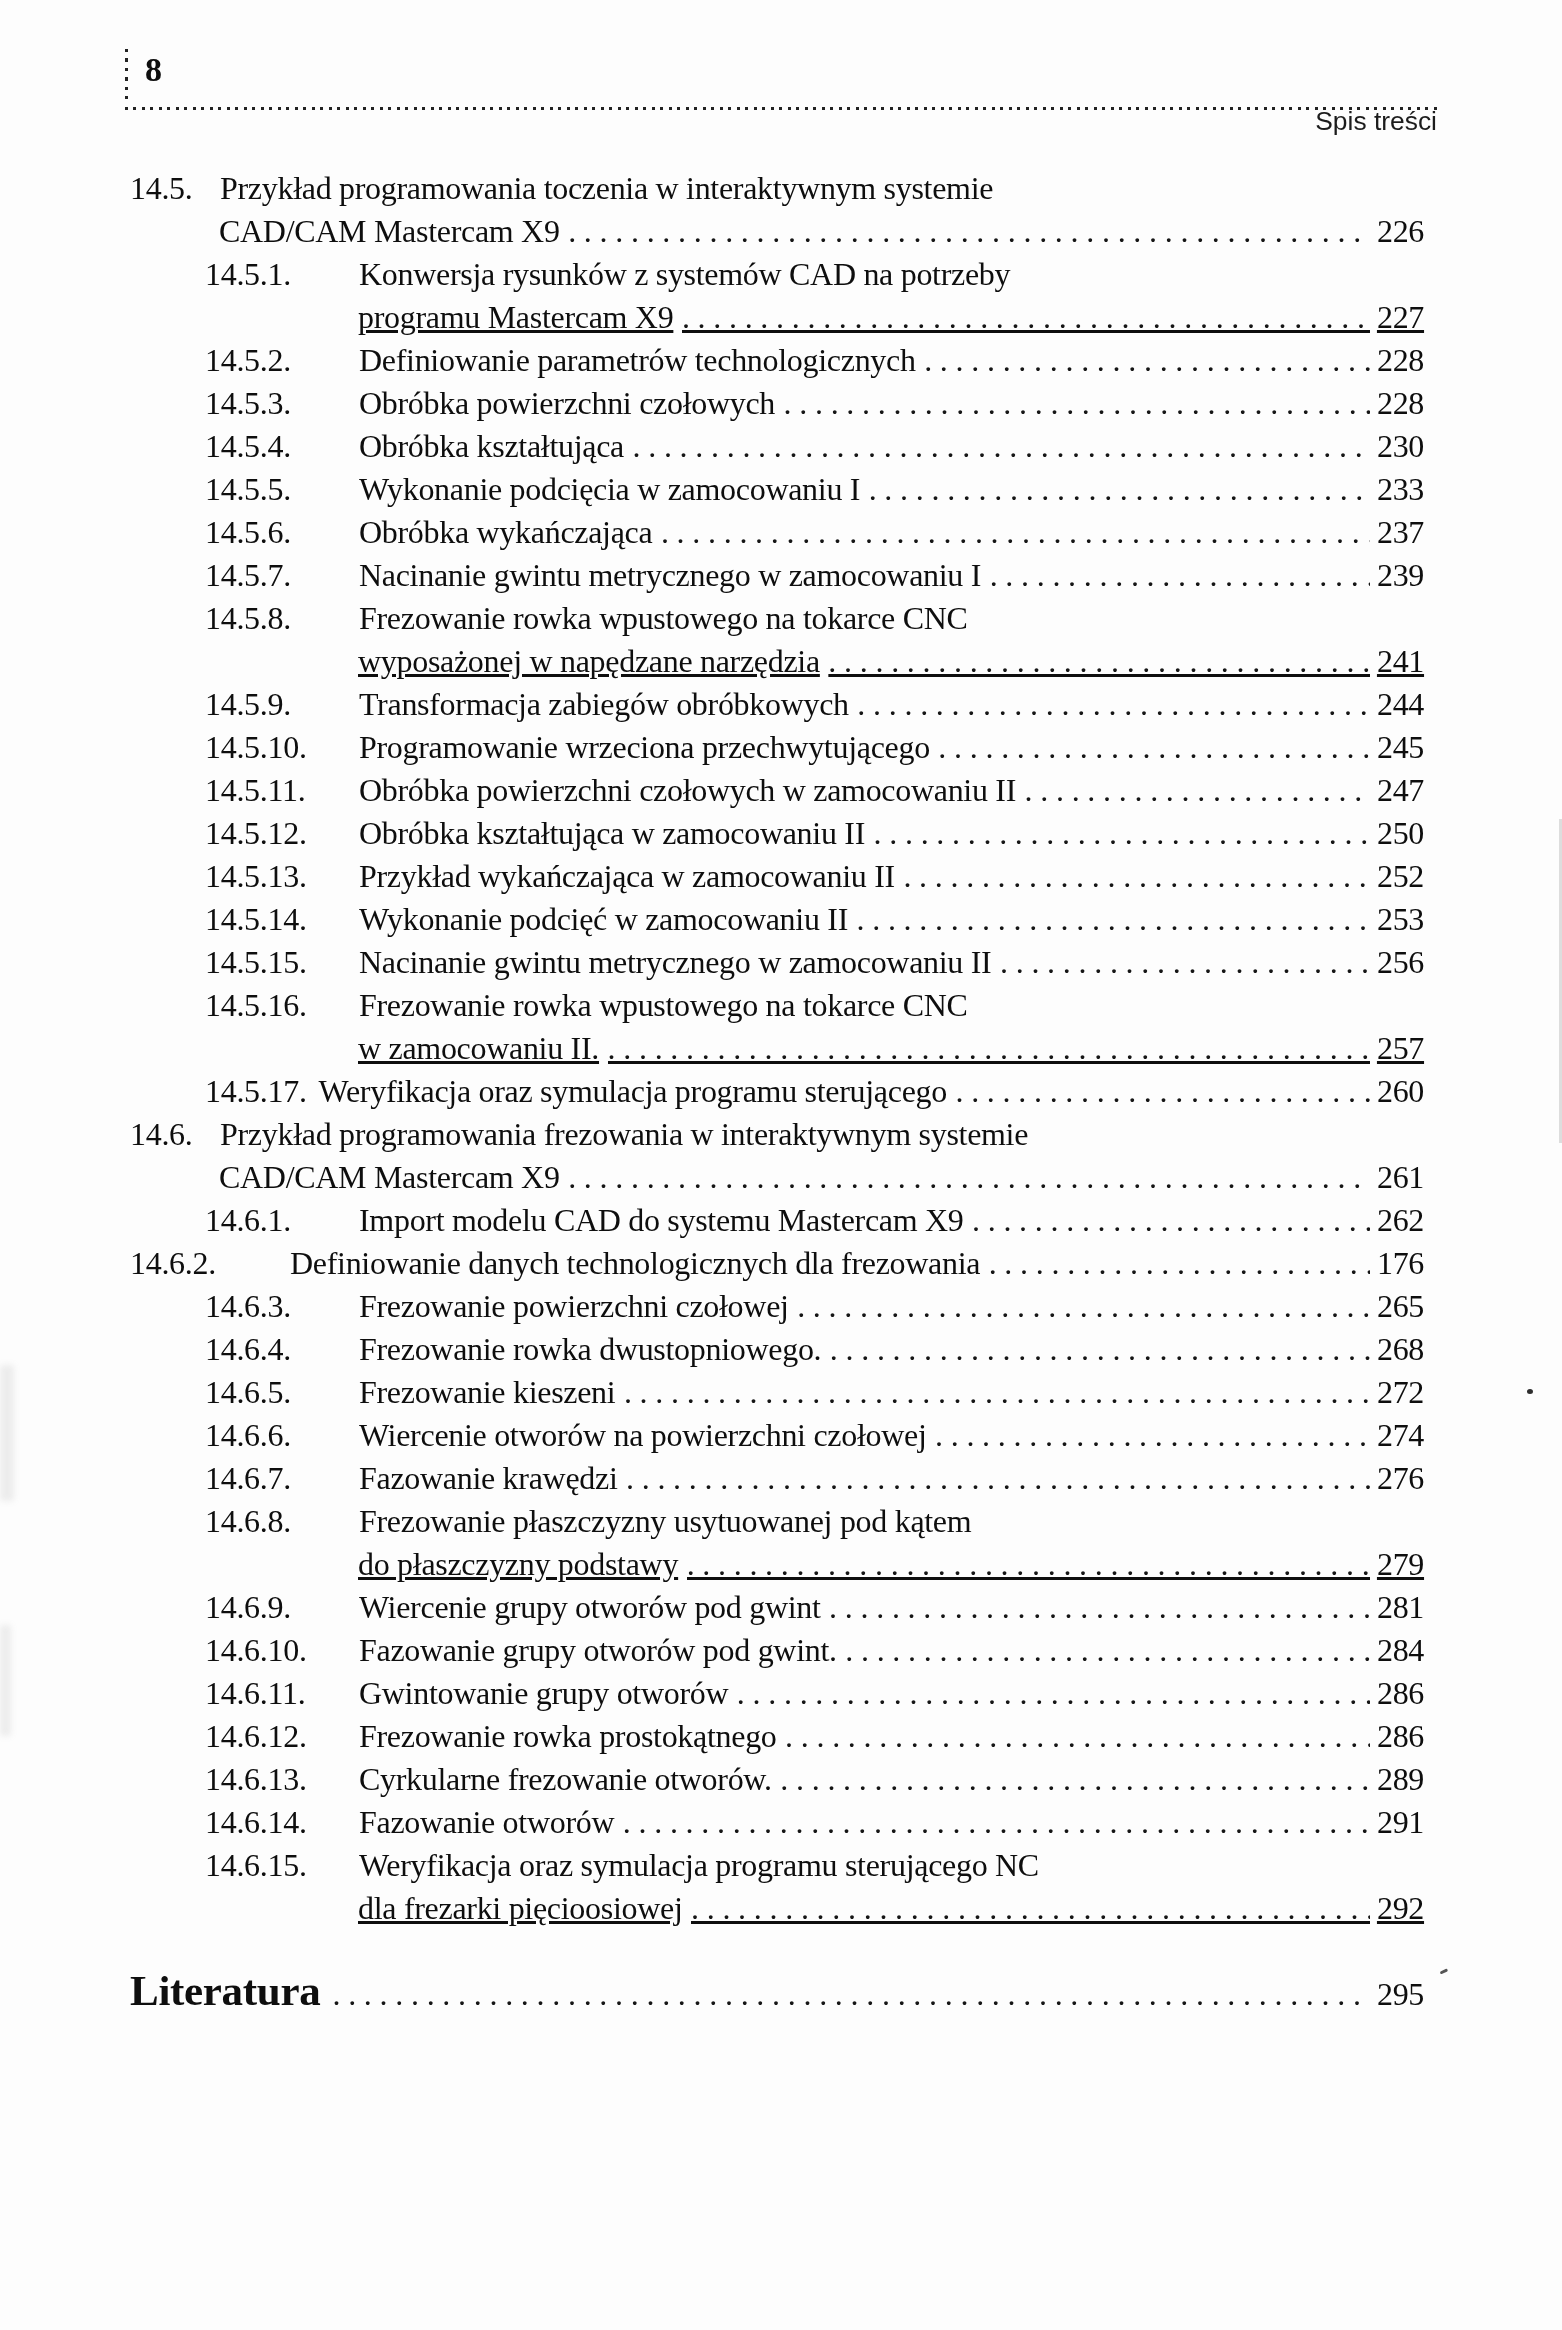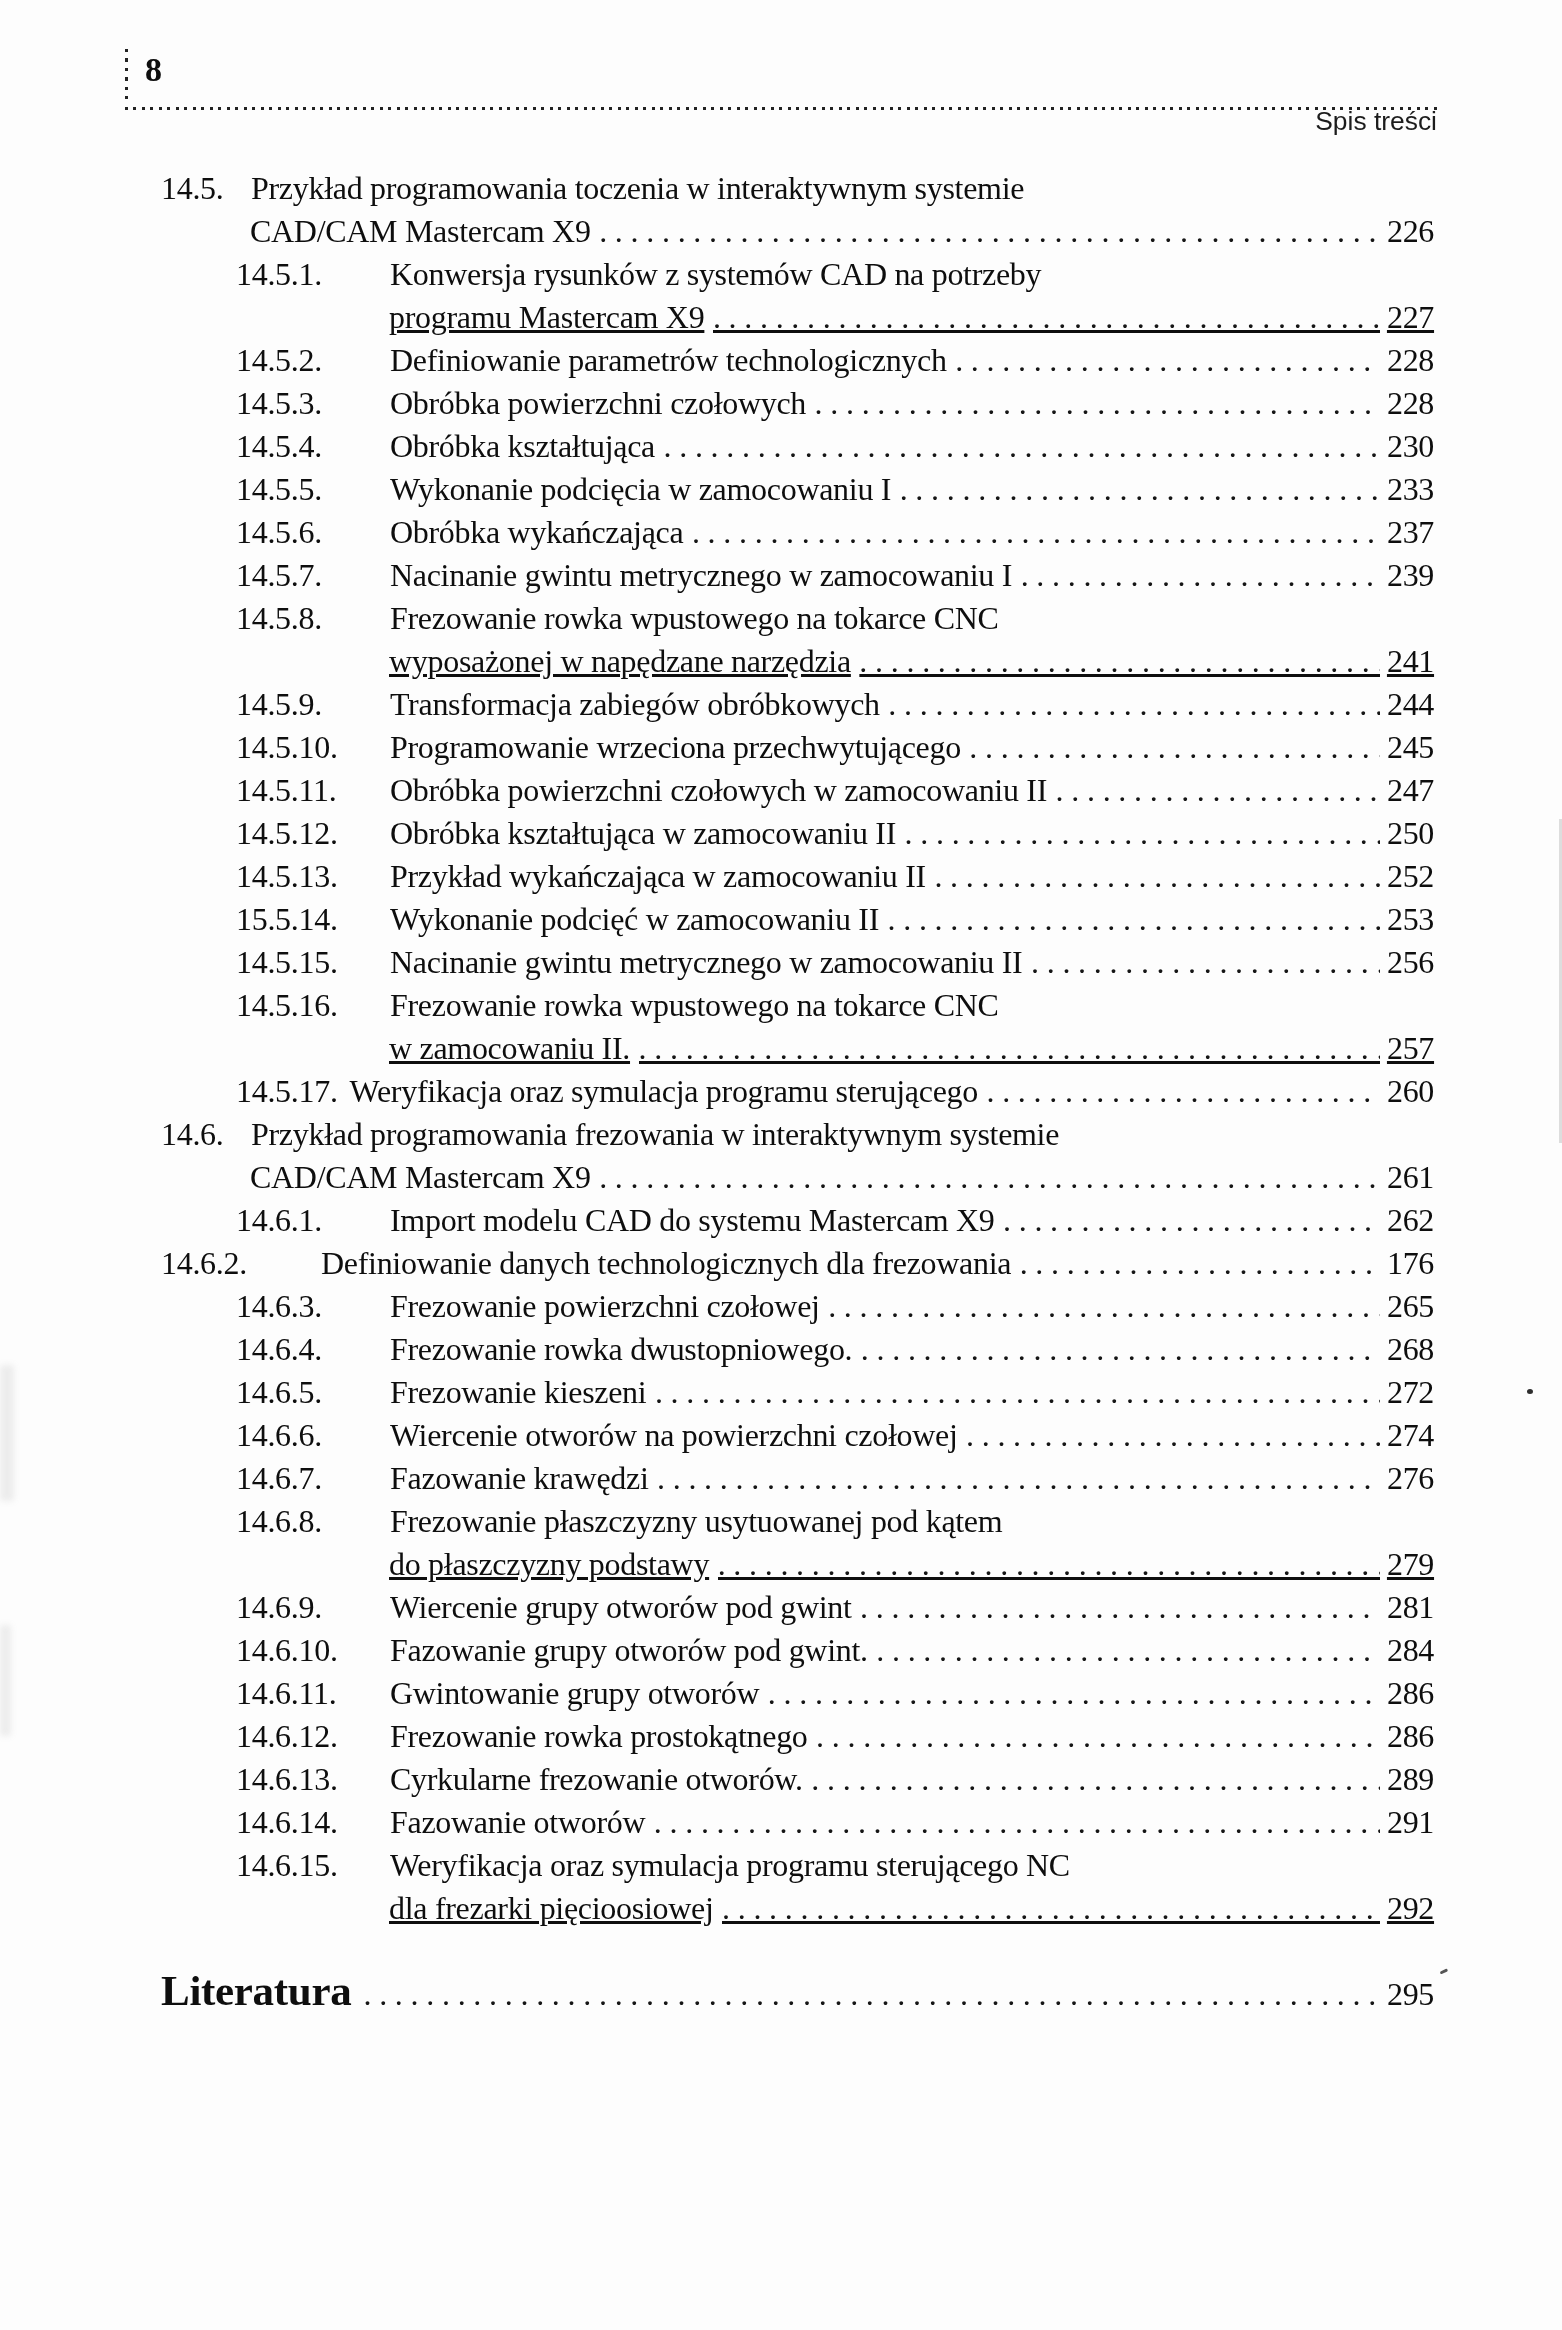--- a/index.html
+++ b/index.html
@@ -26,21 +26,21 @@
     position:absolute; left:125px; top:49px; width:3.4px; height:56px;
     background-image:repeating-linear-gradient(to bottom,#222 0 3.4px,transparent 3.4px 9.4px);
   }
   .hdr-dot-h {
     position:absolute; left:125px; right:125px; top:107px; height:3.4px;
     background-image:repeating-linear-gradient(to right,#222 0 2.6px,transparent 2.6px 8.5px);
   }
 
   
   .toc {
-    position:absolute; top:167px; left:0; right:125px;padding-left:31px;
+    position:absolute; top:167px; left:0; right:135px;
   }
   .line {
     display:flex; align-items:baseline;
     font-size:32px; line-height:43px; letter-spacing:-0.3px;
     white-space:nowrap;
   }
   .num  { flex:0 0 auto; }
   .l1  .num { margin-left:130px; width:90px; }
   .l2  .num { margin-left:205px; width:154px; }
   .l1w .num { margin-left:130px; width:160px; }
@@ -170,21 +170,21 @@
         <span class="leader">............................................................................................................................................</span>
         <span class="page-num">250</span>
       </div>
       <div class="line l2">
         <span class="num">14.5.13.</span>
         <span class="title">Przykład wykańczająca w zamocowaniu II</span>
         <span class="leader">............................................................................................................................................</span>
         <span class="page-num">252</span>
       </div>
       <div class="line l2">
-        <span class="num">15.5.14.</span>
+        <span class="num">14.5.14.</span>
         <span class="title">Wykonanie podcięć w zamocowaniu II</span>
         <span class="leader">............................................................................................................................................</span>
         <span class="page-num">253</span>
       </div>
       <div class="line l2">
         <span class="num">14.5.15.</span>
         <span class="title">Nacinanie gwintu metrycznego w zamocowaniu II</span>
         <span class="leader">............................................................................................................................................</span>
         <span class="page-num">256</span>
       </div>

